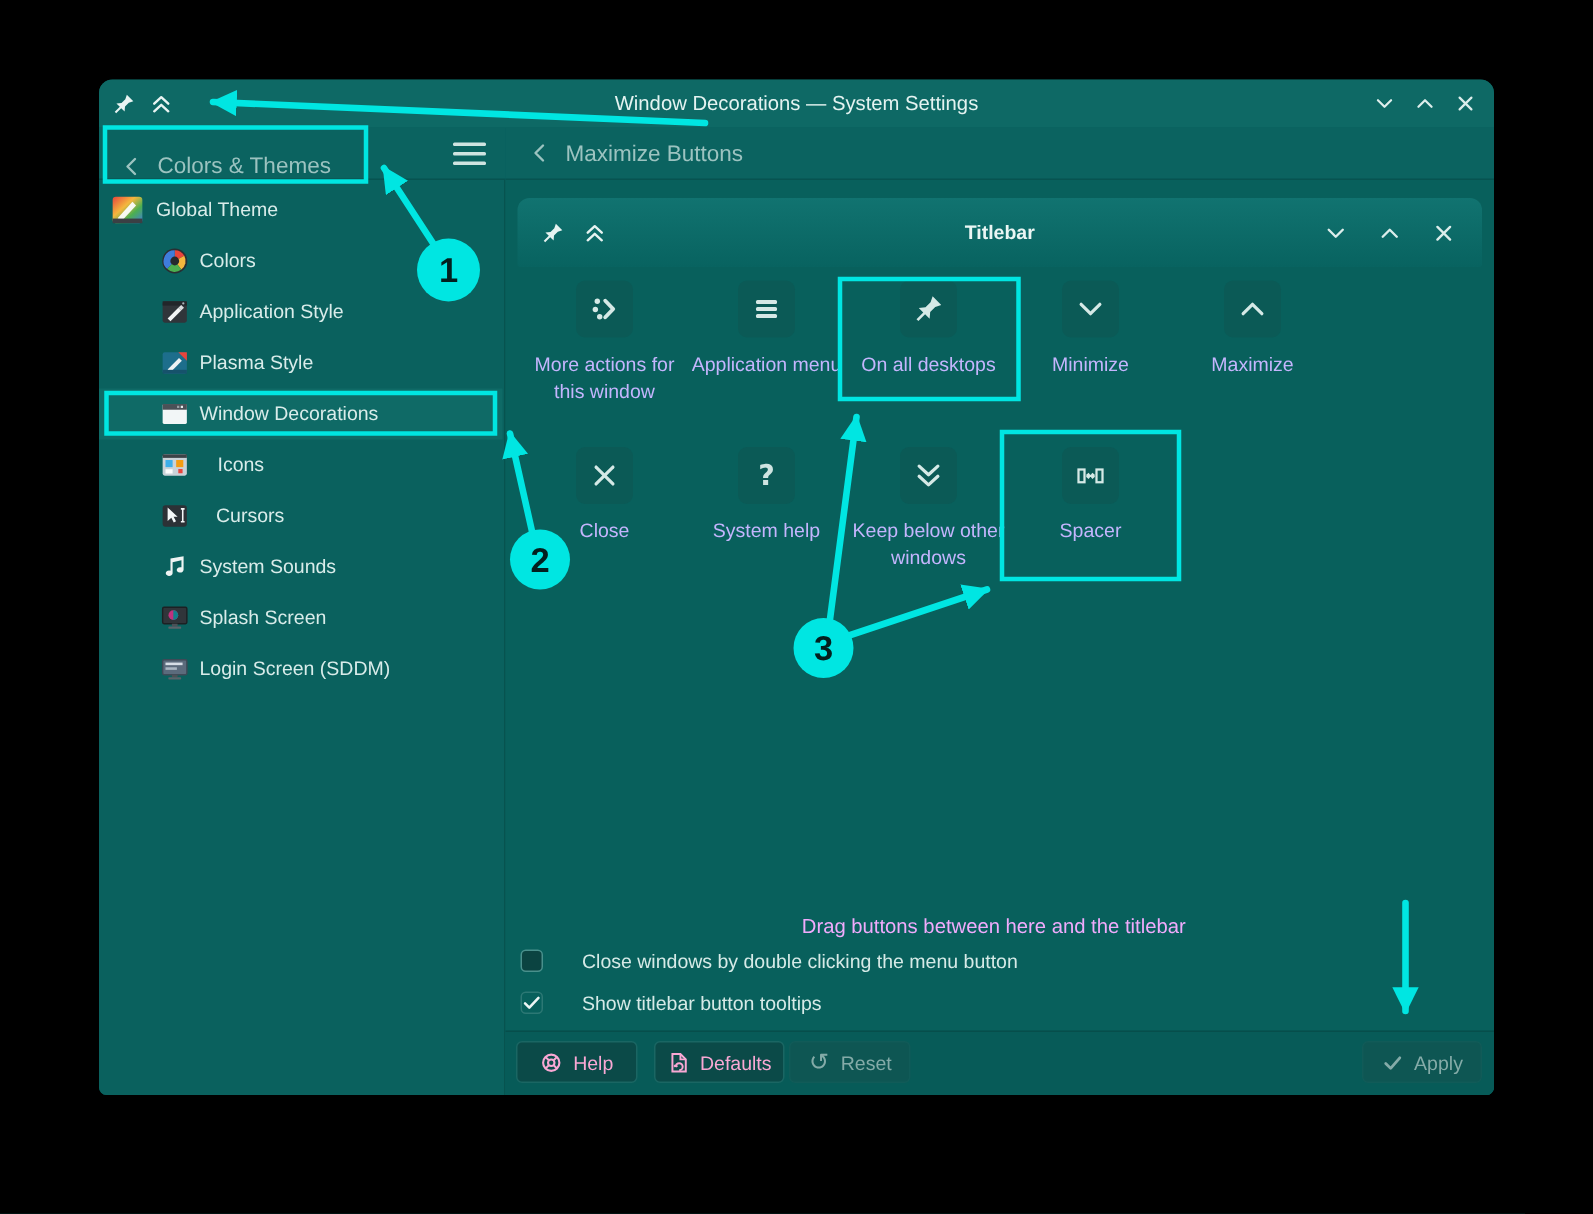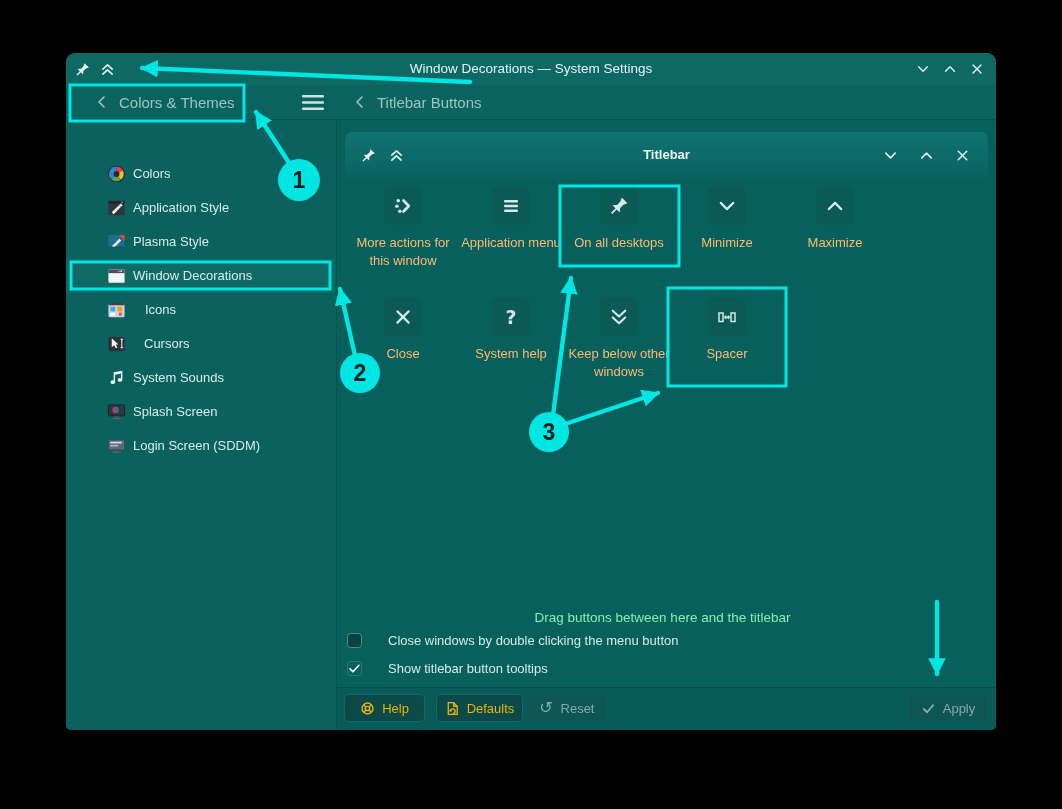--- a/index.html
+++ b/index.html
@@ -13,21 +13,21 @@
   .tb-title{position:absolute;left:0;right:0;top:0;height:32px;line-height:32px;text-align:center;
             color:#E4F3F1;font-size:13.5px;}
   .tb-ctrls{position:absolute;right:12px;top:0;height:32px;display:flex;align-items:center;gap:13px;color:#DCEDEB;}
   .win-ctrl{width:14px;height:14px;display:inline-flex;cursor:pointer;}
   .ic{display:inline-flex;align-items:center;justify-content:center;}
   .ic svg{width:100%;height:100%;display:block;}
   .i15{width:15px;height:15px;}
   
   .hdr{position:absolute;top:32px;height:35px;background:#0B6360;border-bottom:1px solid #075350;
        display:flex;align-items:center;box-sizing:border-box;}
-  .hdr-sb{left:0;width:271px;padding-left:28px;}
+  .hdr-sb{left:0;width:271px;padding-left:14px;align-items:flex-end;}
   .hdr-ct{left:271px;right:0;padding-left:15px;}
   .back-ic{width:16px;height:16px;color:#9CC3C0;margin-right:9px;flex:0 0 auto;cursor:pointer;}
   .hdr-label{color:#9CC3C0;font-size:15px;white-space:nowrap;}
   .hamburger{position:absolute;right:13px;top:9px;width:22px;height:17px;color:#CFE4E1;cursor:pointer;}
   
   .sidebar{position:absolute;left:0;top:67px;bottom:0;width:271px;background:#0A615E;
            border-right:1px solid #07534F;box-sizing:border-box;}
   .sb-item{position:absolute;left:0;right:1px;height:34px;color:#D9ECEA;font-size:13px;cursor:pointer;}
   .sb-item.selected{background:#0F6A66;}
   .sb-item .ic{position:absolute;top:50%;transform:translateY(-50%);}
@@ -39,36 +39,36 @@
   .pv-left{position:absolute;left:16px;top:0;height:46px;display:flex;align-items:center;gap:13px;color:#E6F3F1;}
   .pv-title{position:absolute;left:0;right:0;top:0;height:46px;line-height:46px;text-align:center;
             color:#EAF6F4;font-size:13px;font-weight:bold;}
   .pv-right{position:absolute;right:18px;top:0;height:46px;display:flex;align-items:center;gap:21px;color:#DCEDEB;}
   .pv-btn{width:15px;height:15px;display:inline-flex;cursor:grab;}
   .pal-row{position:absolute;left:12px;width:540px;display:flex;}
   .pal-cell{width:108px;display:flex;flex-direction:column;align-items:center;cursor:grab;}
   .tile{width:38px;height:38px;border-radius:6px;background:#0B5A56;display:flex;align-items:center;
         justify-content:center;color:#D5E9E6;}
   .tile .ic{width:20px;height:20px;}
-  .pal-label{margin-top:9px;font-size:13px;line-height:18px;color:#fdba74;text-align:center;}
+  .pal-label{margin-top:9px;font-size:13px;line-height:18px;color:#c4b5fd;text-align:center;}
   .glyph-q{font-size:19px;font-weight:bold;color:#CFE4E1;font-family:"DejaVu Sans",sans-serif;}
   .glyph-r{font-size:16px;line-height:14px;font-family:"DejaVu Sans",sans-serif;}
-  .drag-hint{position:absolute;left:0;right:8px;top:490px;text-align:center;color:#86efac;font-size:13.5px;}
+  .drag-hint{position:absolute;left:0;right:8px;top:490px;text-align:center;color:#f0abfc;font-size:13.5px;}
   .cb-row{position:absolute;left:10px;height:18px;display:flex;align-items:center;gap:26px;
           font-size:13px;color:#D6EAE7;cursor:pointer;}
   .cb-box{width:15px;height:15px;border-radius:3.5px;border:1.5px solid #49908C;background:#0B4341;
           box-sizing:border-box;display:flex;align-items:center;justify-content:center;color:#EDF6F5;}
   .cb-box.checked{border-color:rgba(130,175,172,.3);background:transparent;}
   .cb-box svg{width:13px;height:13px;}
   .footer-band{position:absolute;left:0;right:0;top:567px;bottom:0;background:#075B58;
                border-top:1px solid #064E4B;}
   .btn{position:absolute;top:574px;height:28px;border-radius:4px;display:flex;align-items:center;
        justify-content:center;gap:7px;font-size:13px;box-sizing:border-box;cursor:pointer;}
   .btn .ic{width:15px;height:15px;}
-  .btn-normal{background:#0B4A48;border:1px solid #1A6663;color:#eab308;}
+  .btn-normal{background:#0B4A48;border:1px solid #1A6663;color:#f9a8d4;}
   .btn-disabled{background:#0E5653;border:1px solid #115B58;color:#84ABA8;}
   #annotations{position:absolute;left:0;top:0;pointer-events:none;z-index:50;}
 </style>
 </head>
 <body>
 
 <div id="screen">
   <div class="window">
 
     <div class="titlebar">
@@ -121,24 +121,42 @@
           </svg>
         </span>
     </div>
 
     <div class="hdr hdr-ct">
       <span class="ic back-ic">
           <svg viewBox="0 0 16 16" fill="none" stroke="currentColor" stroke-width="1.6" stroke-linecap="round" stroke-linejoin="round">
             <polyline points="10,3 5,8 10,13"></polyline>
           </svg>
         </span>
-      <span class="hdr-label">Titlebar Buttons</span>
+      <span class="hdr-label">Maximize Buttons</span>
     </div>
 
     <div class="sidebar" id="sidebar-list">
+        <div class="sb-item" style="top: 3px;">
+          <span class="ic" style="left: 8px; width: 22px; height: 22px;">
+            <svg viewBox="0 0 20 20">
+              <defs>
+                <linearGradient id="gtg" x1="0" y1="0" x2="1" y2="1">
+                  <stop offset="0" stop-color="#E8453C"></stop>
+                  <stop offset=".38" stop-color="#F5B73E"></stop>
+                  <stop offset=".66" stop-color="#4CAF50"></stop>
+                  <stop offset="1" stop-color="#3F7DDB"></stop>
+                </linearGradient>
+              </defs>
+              <rect x="1" y="2" width="18" height="16" rx="2" fill="url(#gtg)"></rect>
+              <path d="M4 15 L13 5 L15.2 7.2 L6.2 17 Z" fill="#FFFFFF" opacity=".92"></path>
+              <rect x="1" y="15.2" width="18" height="2.8" fill="#3B3F44"></rect>
+            </svg>
+          </span>
+          <span class="lbl" style="left: 38px;">Global Theme</span>
+        </div>
         <div class="sb-item" style="top: 37px;">
           <span class="ic" style="left: 41px; width: 19px; height: 19px;">
             <svg viewBox="0 0 20 20">
               <circle cx="10" cy="10" r="8.8" fill="#2A2E32"></circle>
               <path d="M10 10 L10 2.5 A7.5 7.5 0 0 1 16.7 6.4 Z" fill="#E8453C"></path>
               <path d="M10 10 L16.7 6.4 A7.5 7.5 0 0 1 14.6 16 Z" fill="#F5B73E"></path>
               <path d="M10 10 L14.6 16 A7.5 7.5 0 0 1 4.6 15.5 Z" fill="#4CAF50"></path>
               <path d="M10 10 L4.6 15.5 A7.5 7.5 0 0 1 10 2.5 Z" fill="#3F7DDB"></path>
               <circle cx="10" cy="10" r="3.1" fill="#26292D"></circle>
             </svg>

